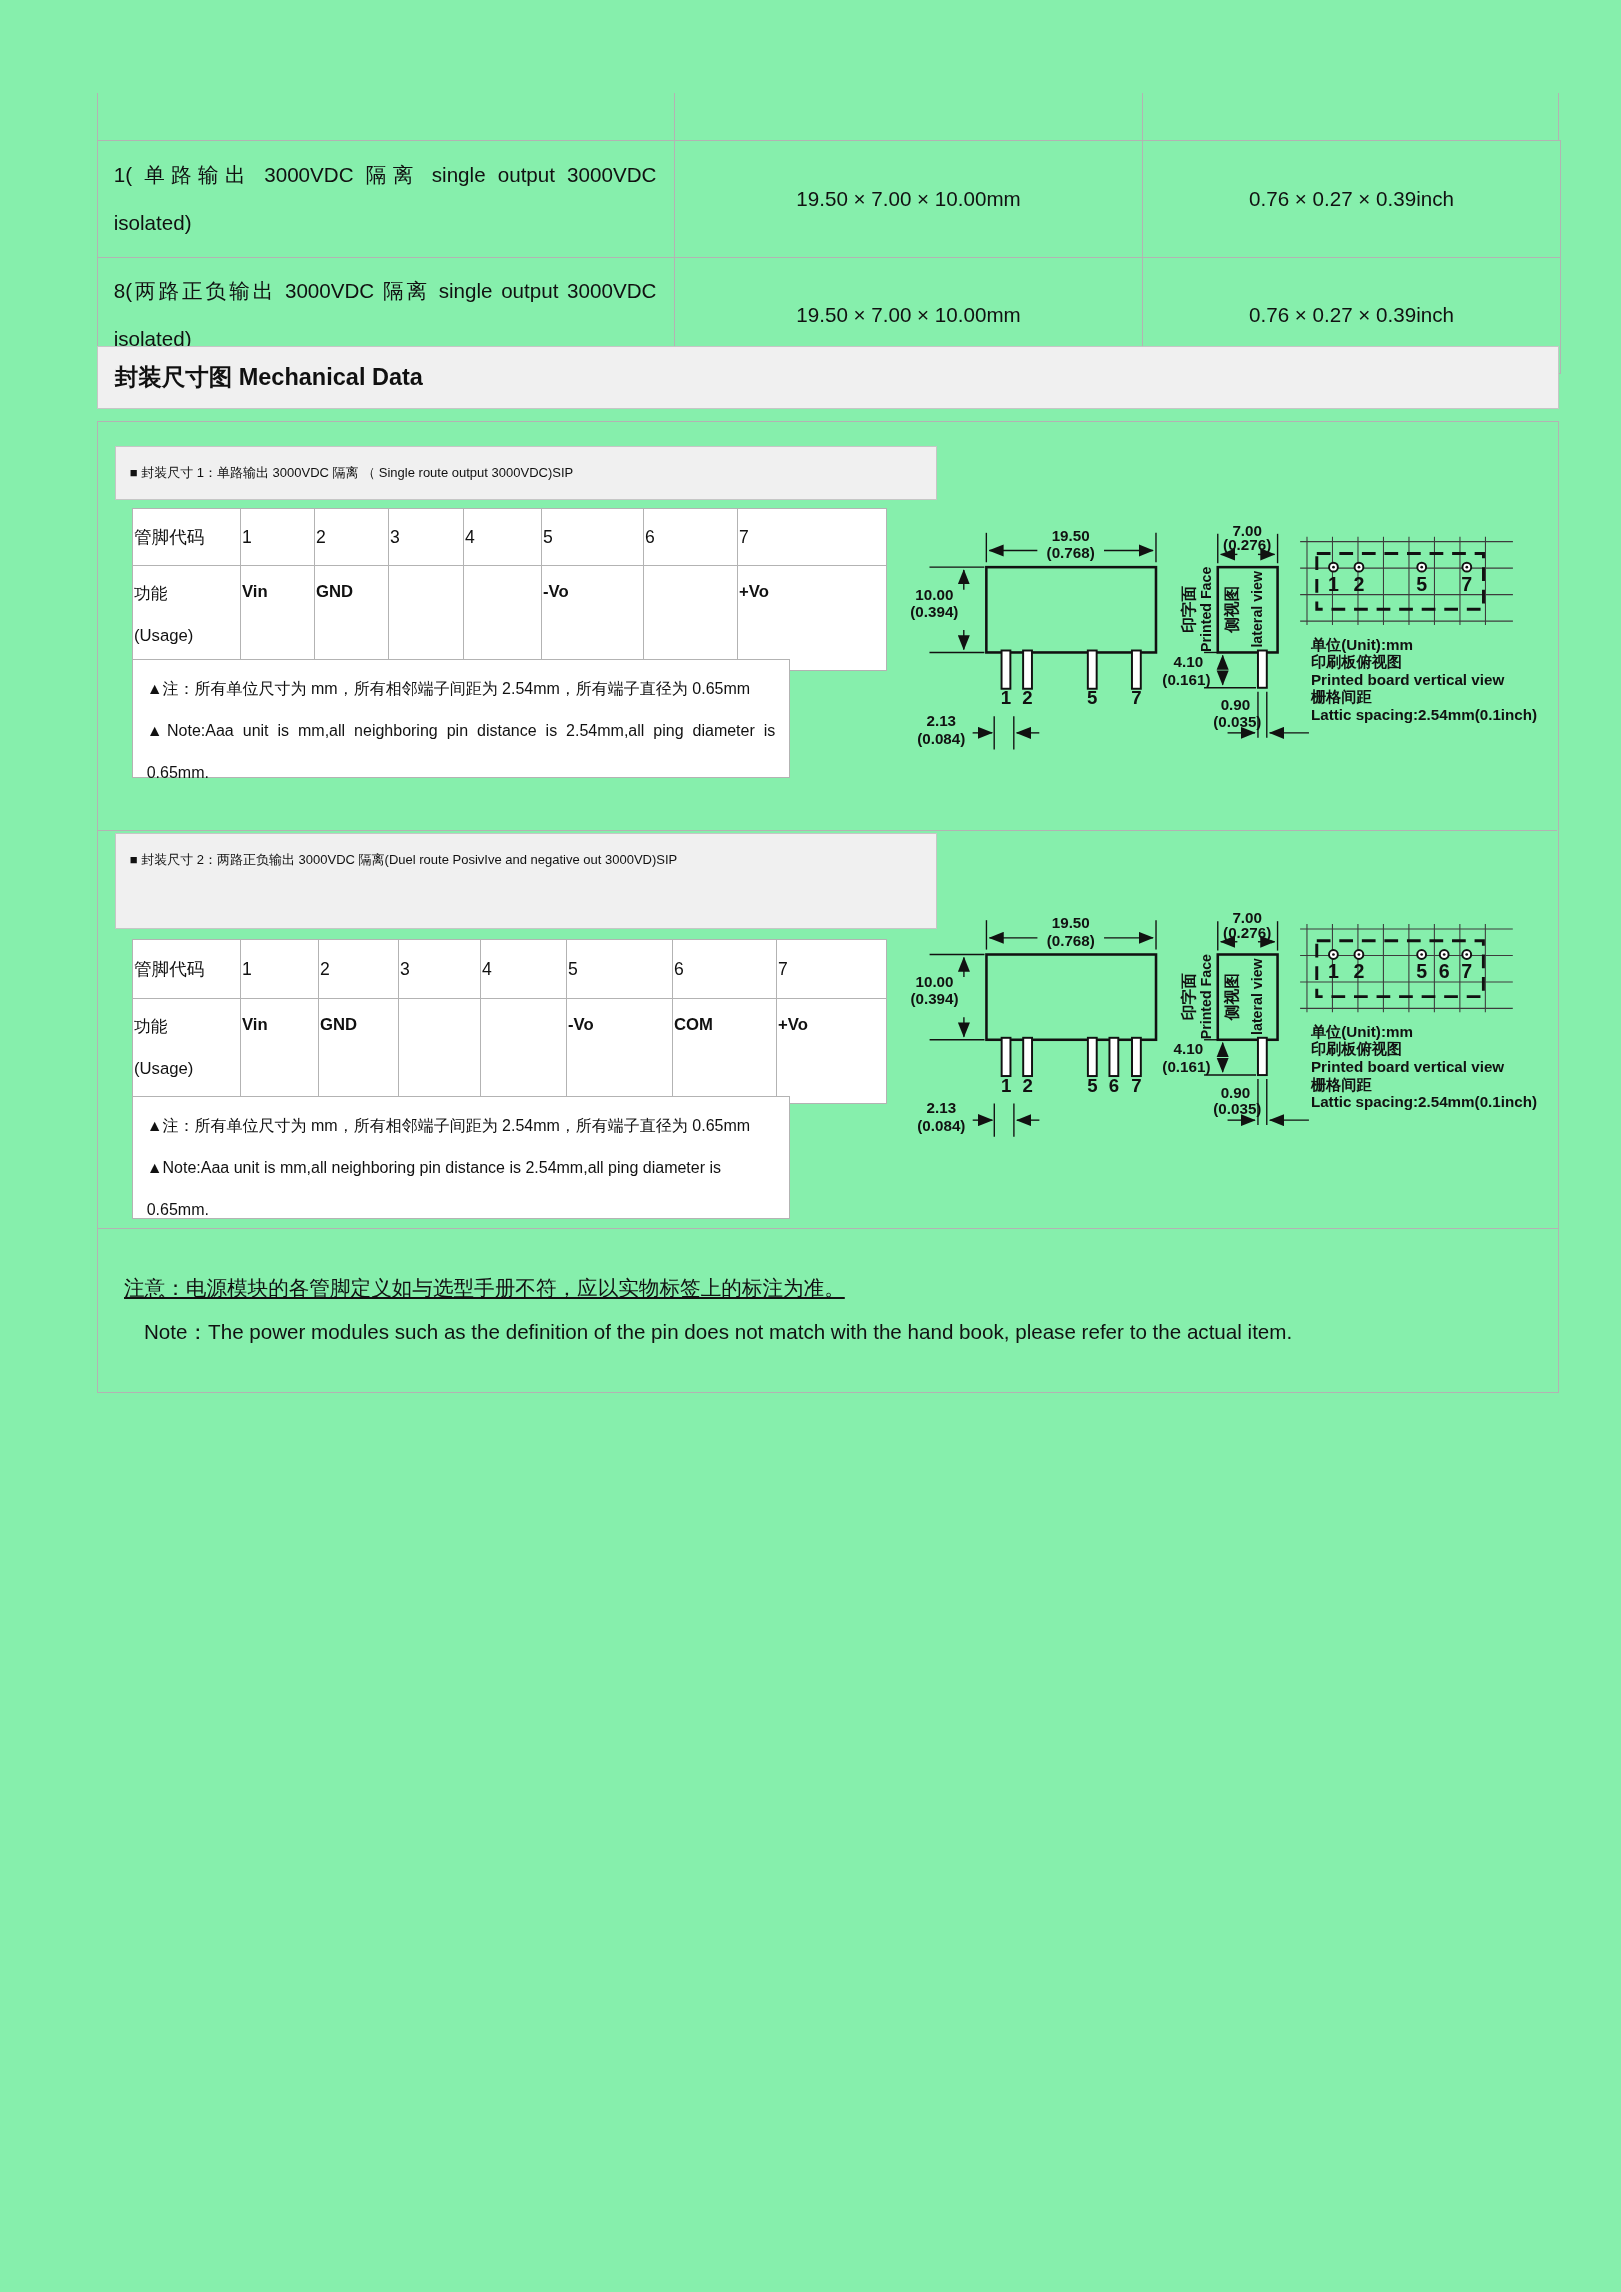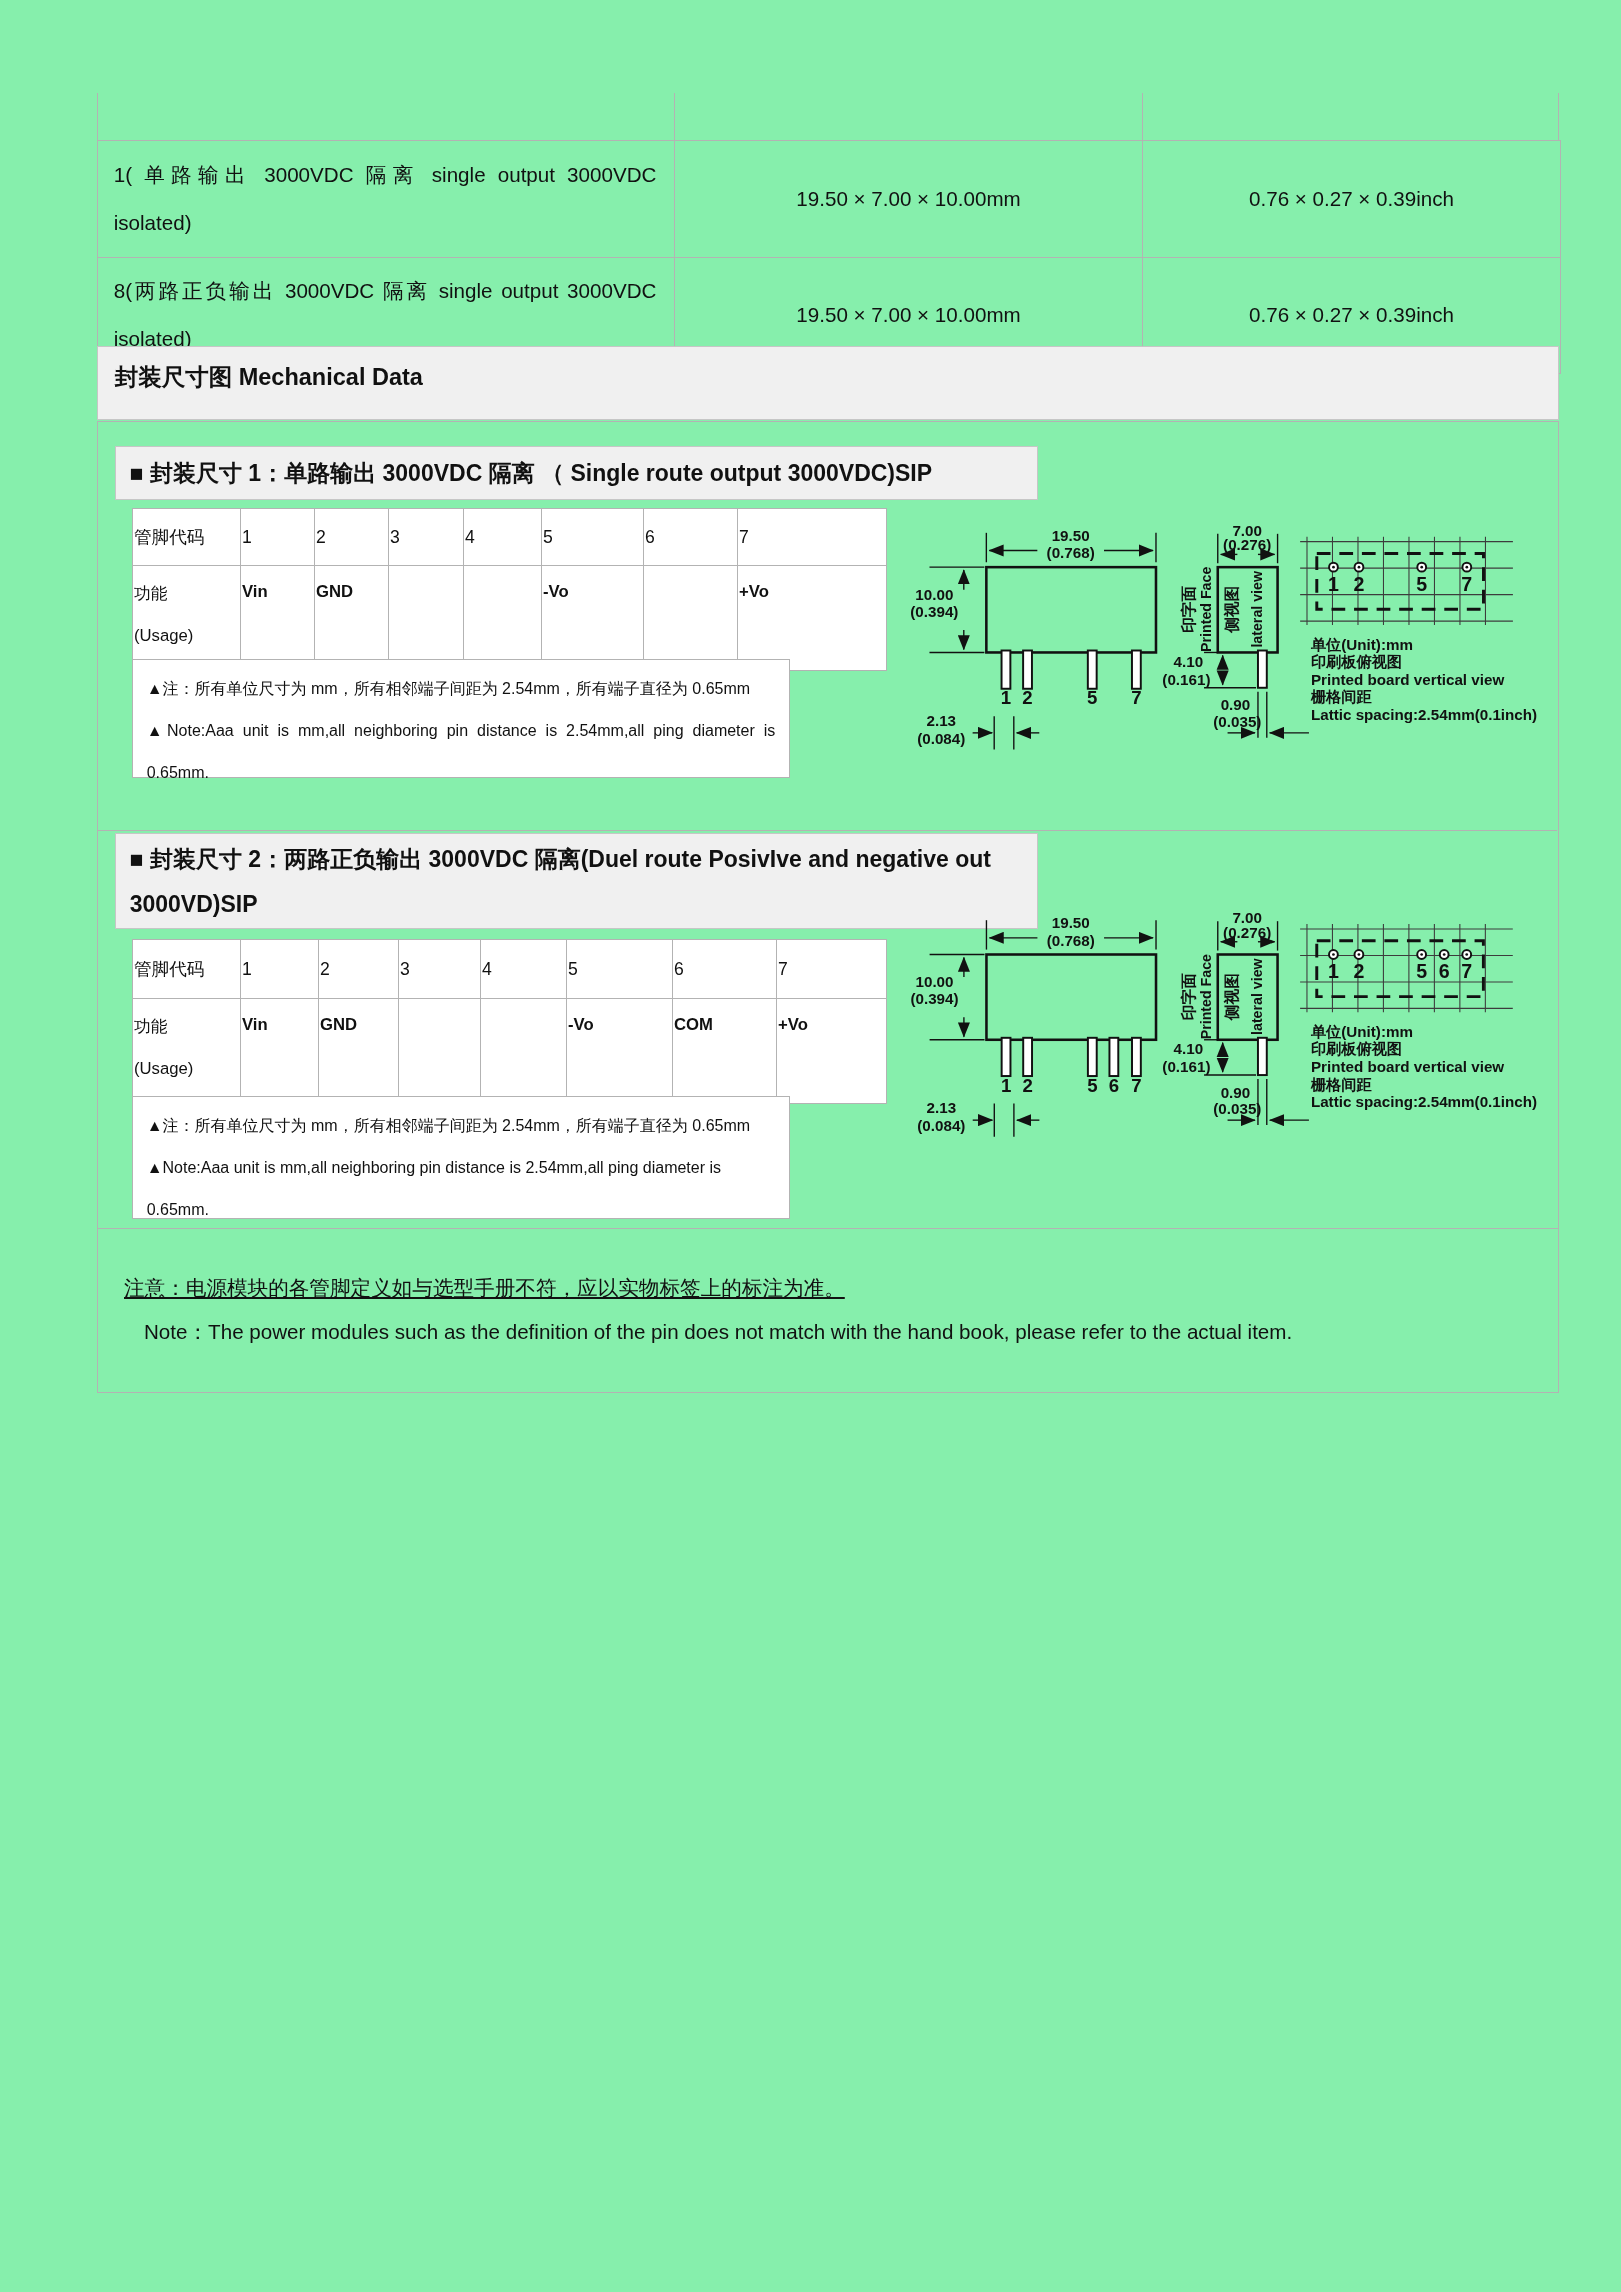--- a/index.html
+++ b/index.html
@@ -10,22 +10,22 @@
   .hline{position:absolute;height:1px;background:#b3b3b3;}
 
   
   table.sizetable{position:absolute;left:97px;top:140px;width:1462px;border-collapse:collapse;table-layout:fixed;}
   table.sizetable td{border:1px solid #b3b3b3;font-size:20.6px;vertical-align:middle;}
   table.sizetable td.desc{padding:9.8px 17.6px 9.8px 15.7px;text-align:justify;line-height:48px;vertical-align:top;}
   table.sizetable td.ctr{text-align:center;}
 
   
   .graybar{position:absolute;background:#f0f0f0;border:1px solid #c6c6c6;box-sizing:border-box;}
-  .mechbar{left:97px;top:346px;width:1462px;height:74px;line-height:61px;font-size:23.5px;font-weight:bold;padding-left:16.7px;box-sizing:border-box;}
-  .secbar{left:115px;width:923px;font-weight:bold;font-size:23px;padding:0 13.7px;box-sizing:border-box;}
+  .mechbar{left:97px;top:346px;width:1462px;height:63px;line-height:61px;font-size:23.5px;font-weight:bold;padding-left:16.7px;box-sizing:border-box;}
+  .secbar{left:115px;width:822px;font-weight:normal;font-size:13px;padding:0 13.7px;box-sizing:border-box;}
 
   
   .mechbox{left:97px;top:421px;width:1460px;height:806px;border:1px solid #b3b3b3;}
   .footerbox{left:97px;top:1227px;width:1460px;height:165px;border-left:1px solid #b3b3b3;border-right:1px solid #b3b3b3;border-bottom:1px solid #b3b3b3;}
 
   
   table.pintable{position:absolute;left:132px;width:755px;border-collapse:collapse;table-layout:fixed;background:#fff;}
   table.pintable td{border:1px solid #b3b3b3;font-size:16.7px;vertical-align:top;}
   table.pintable tr.hdr td{height:54px;vertical-align:middle;font-size:17.6px;}
   table.pintable tr.fn td{height:87px;padding-top:15.7px;}

